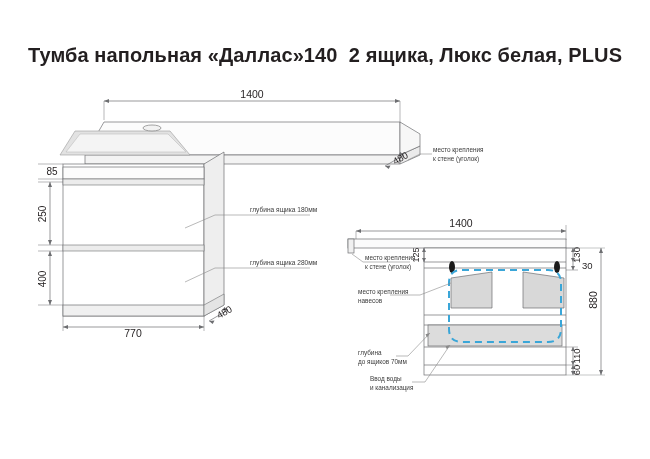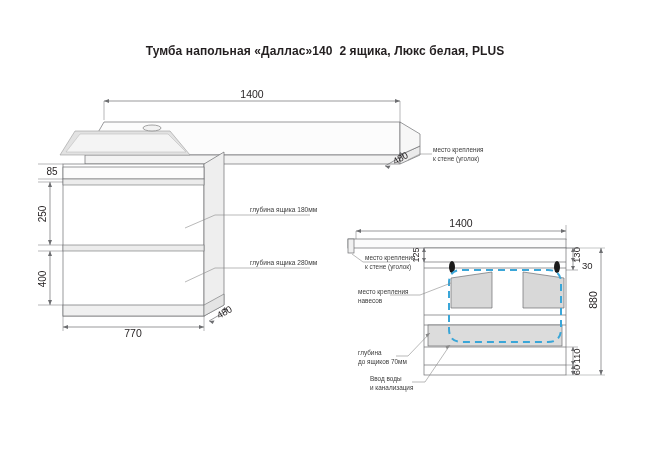--- a/index.html
+++ b/index.html
@@ -20,21 +20,21 @@
     width: 650px;
     height: 459px;
     background: #ffffff;
   }
   #title {
     position: absolute;
     left: 0;
     top: 44px;
     width: 650px;
     text-align: center;
-    font-size: 12px;
+    font-size: 20px;
     font-weight: bold;
     letter-spacing: 0.1px;
     color: #231f20;
     white-space: pre;
   }
   #drawing {
     position: absolute;
     left: 0;
     top: 0;
     width: 650px;

